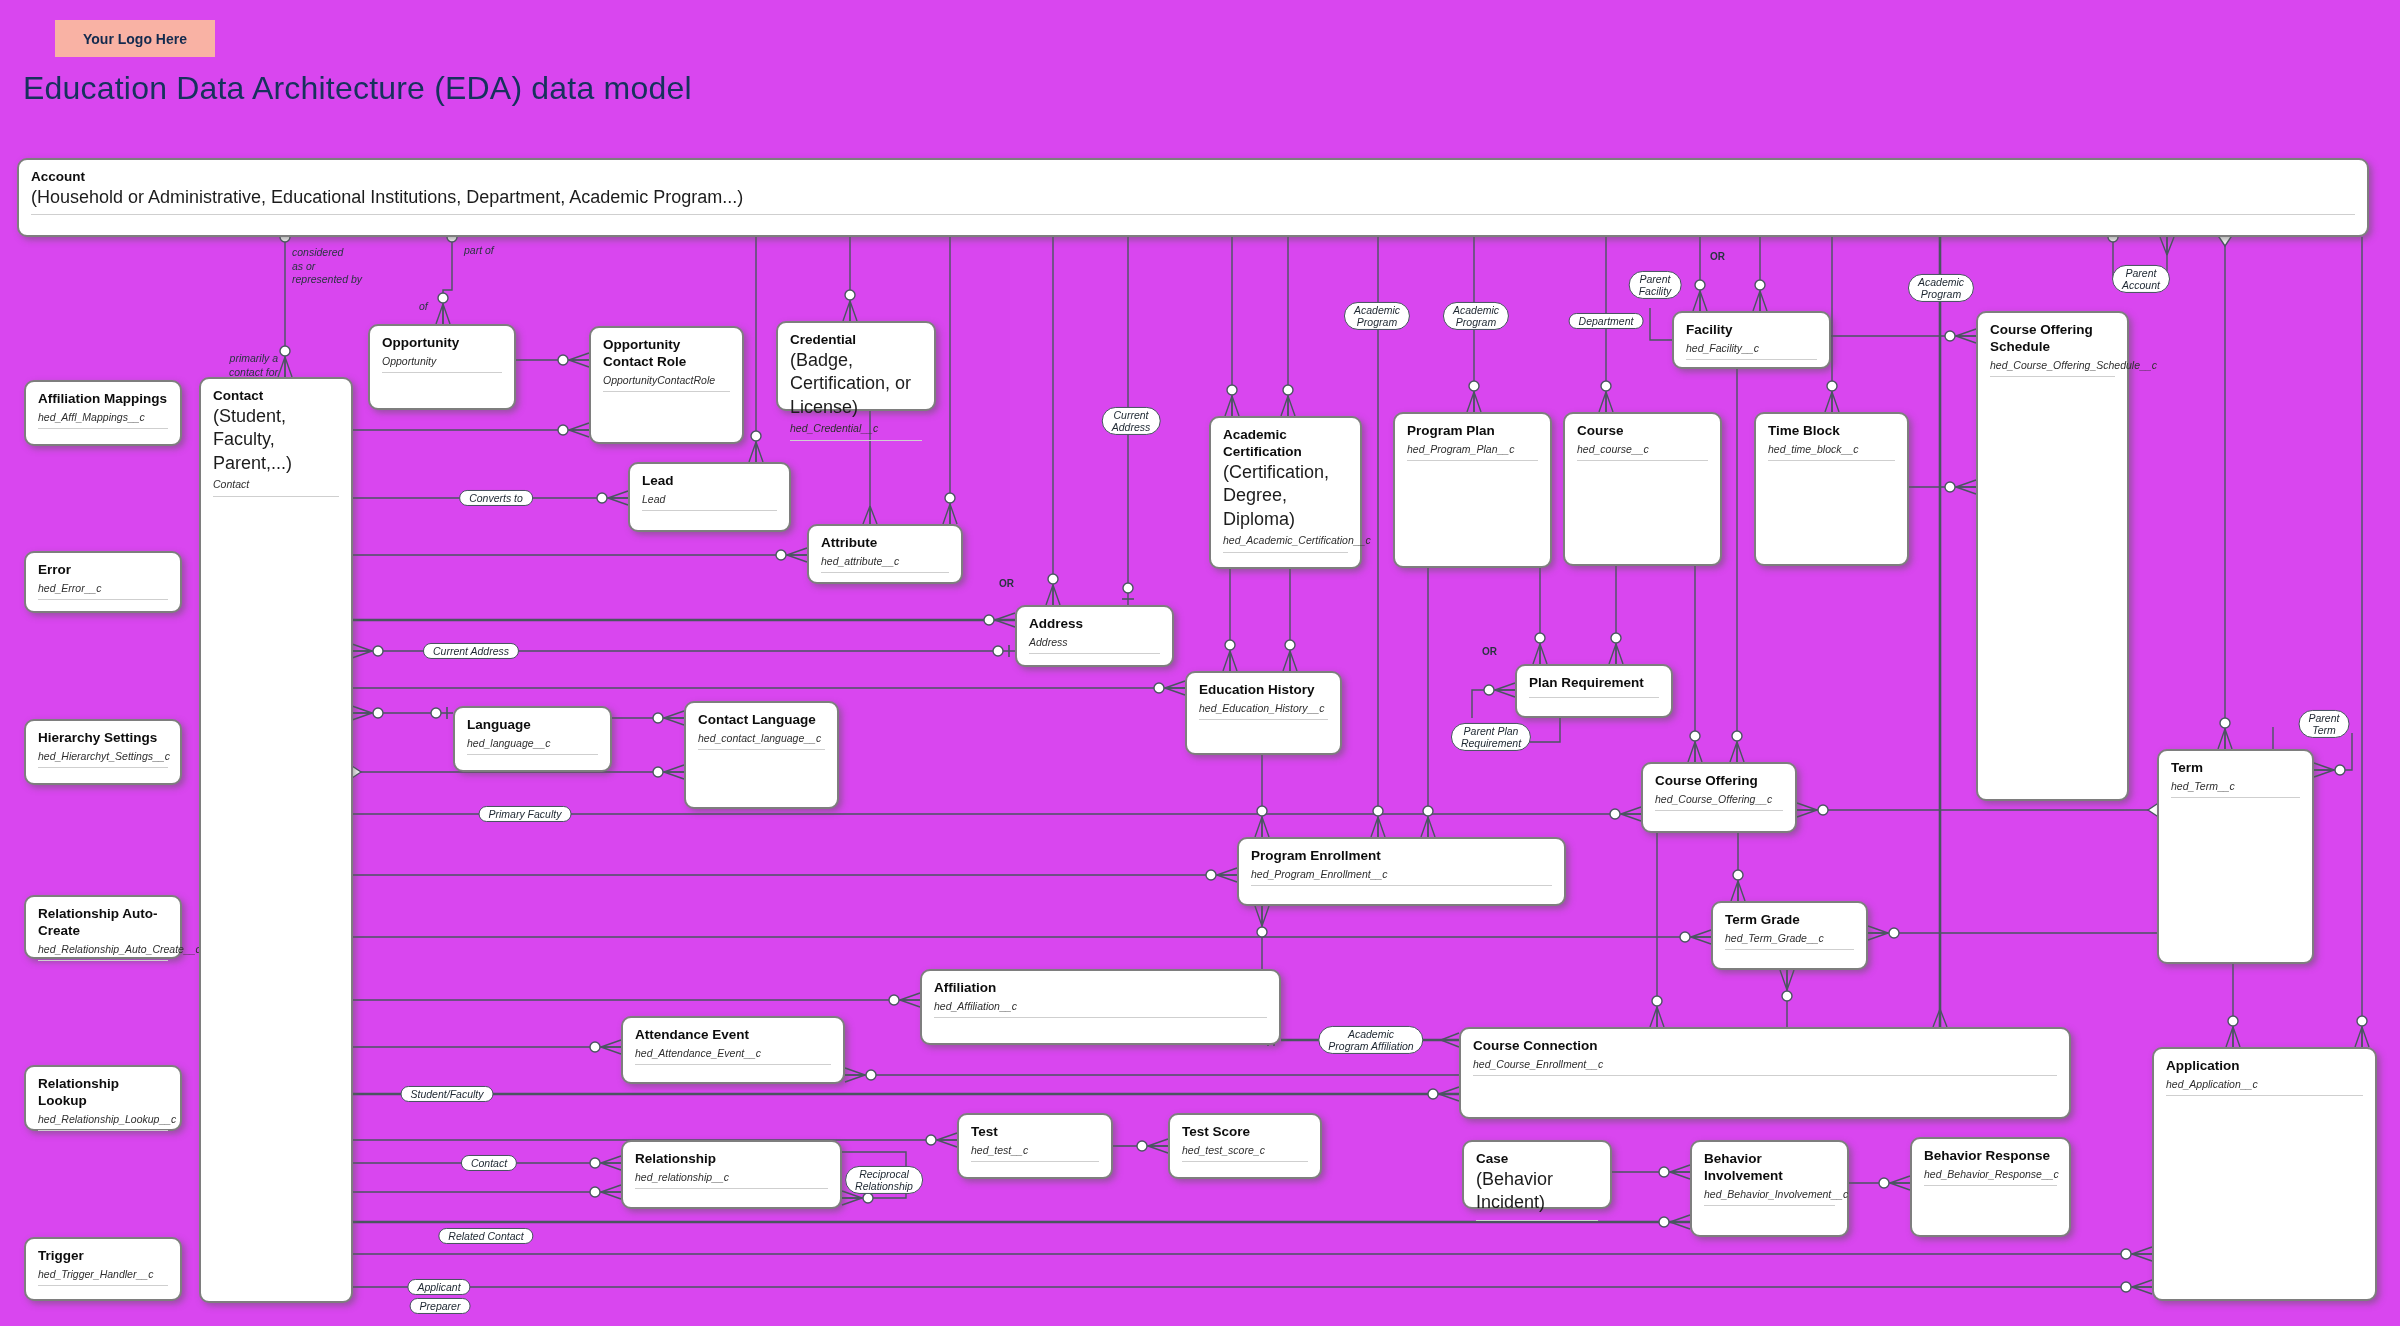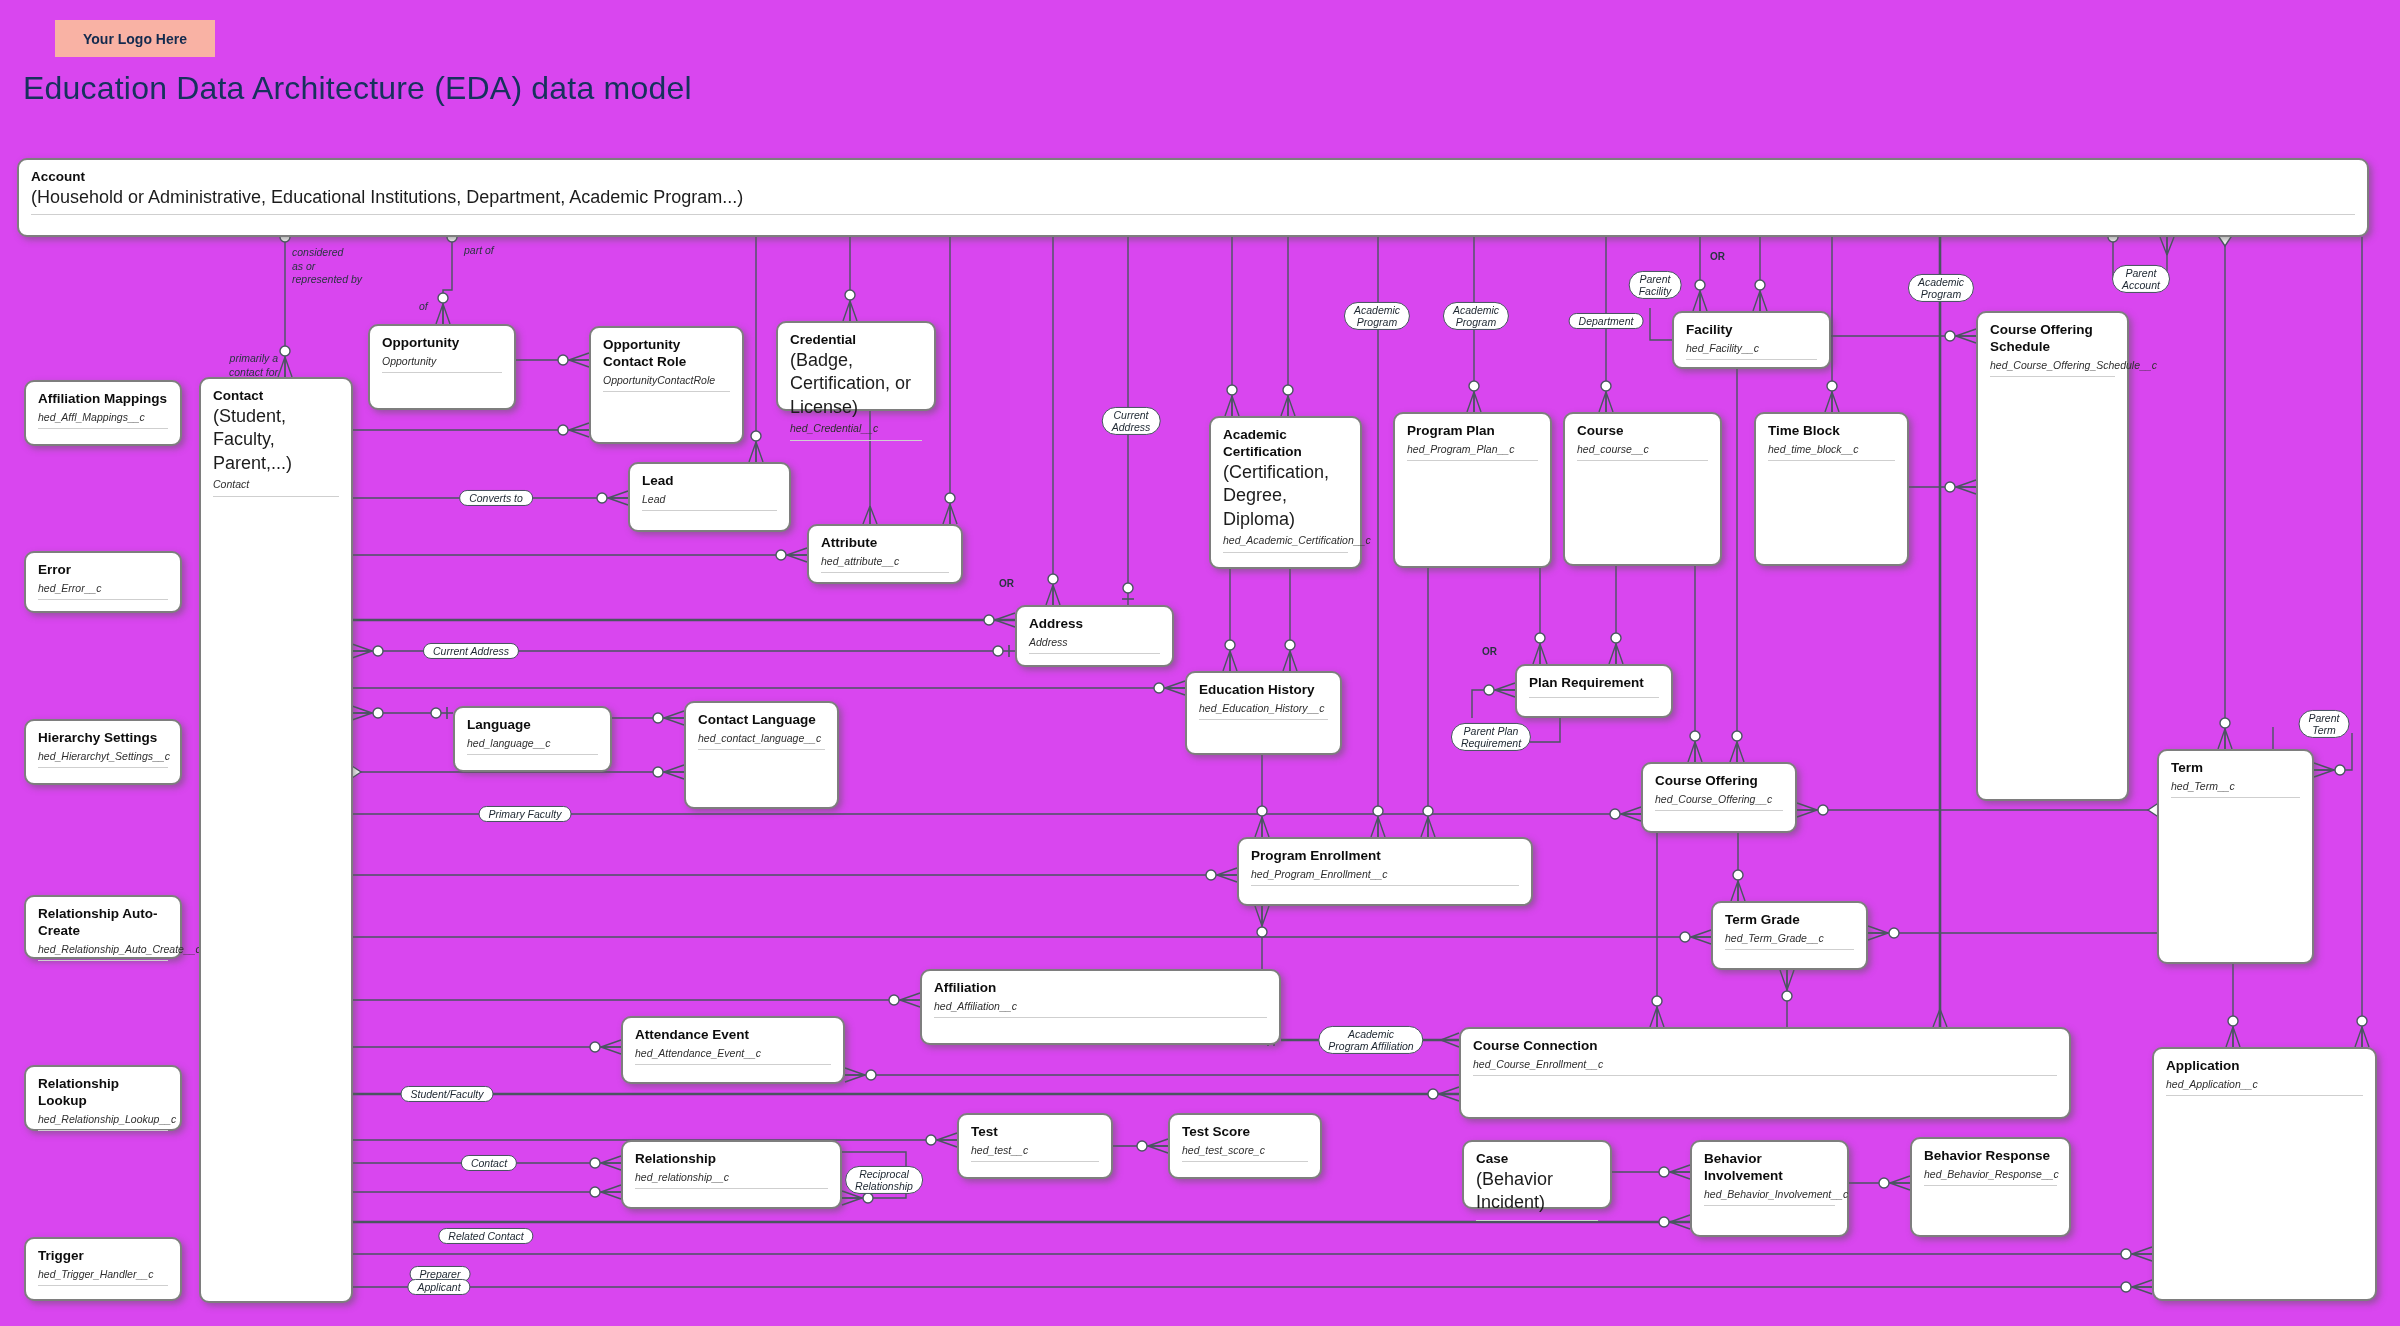--- a/index.html
+++ b/index.html
@@ -283,21 +283,21 @@
 
       <div class="a">hed_Course_Offering__c</div>
       <div class="hr"></div>
     </div>
     <div class="entity" style="left: 2157px; top: 749px; width: 157px; height: 215px;">
       <div class="t">Term</div>
 
       <div class="a">hed_Term__c</div>
       <div class="hr"></div>
     </div>
-    <div class="entity" style="left: 1237px; top: 837px; width: 296px; height: 69px;">
+    <div class="entity" style="left: 1237px; top: 837px; width: 329px; height: 69px;">
       <div class="t">Program Enrollment</div>
 
       <div class="a">hed_Program_Enrollment__c</div>
       <div class="hr"></div>
     </div>
     <div class="entity" style="left: 1711px; top: 901px; width: 157px; height: 69px;">
       <div class="t">Term Grade</div>
 
       <div class="a">hed_Term_Grade__c</div>
       <div class="hr"></div>
@@ -382,21 +382,21 @@
     <div class="oval" style="left: 1941px; top: 288px;">Academic
 Program</div>
     <div class="oval" style="left: 2141px; top: 279px;">Parent
 Account</div>
     <div class="oval" style="left: 1491px; top: 737px;">Parent Plan
 Requirement</div>
     <div class="oval" style="left: 2324px; top: 724px;">Parent
 Term</div>
     <div class="oval" style="left: 1371px; top: 1040px;">Academic
 Program Affiliation</div>
-    <div class="oval" style="left: 440px; top: 1274px;">Preparer</div>
+    <div class="oval" style="left: 440px; top: 1306px;">Preparer</div>
     <div class="oval" style="left: 439px; top: 1287px;">Applicant</div>
     <div class="lbl" style="left: 292px; top: 246px;">considered
 as or
 represented by</div>
     <div class="lbl" style="left: 464px; top: 244px;">part of</div>
     <div class="lbl" style="left: 419px; top: 300px;">of</div>
     <div class="lbl right" style="left: 278px; top: 352px;">primarily a
 contact for</div>
     <div class="lbl or" style="left: 1710px; top: 250px;">OR</div>
     <div class="lbl or" style="left: 999px; top: 577px;">OR</div>

